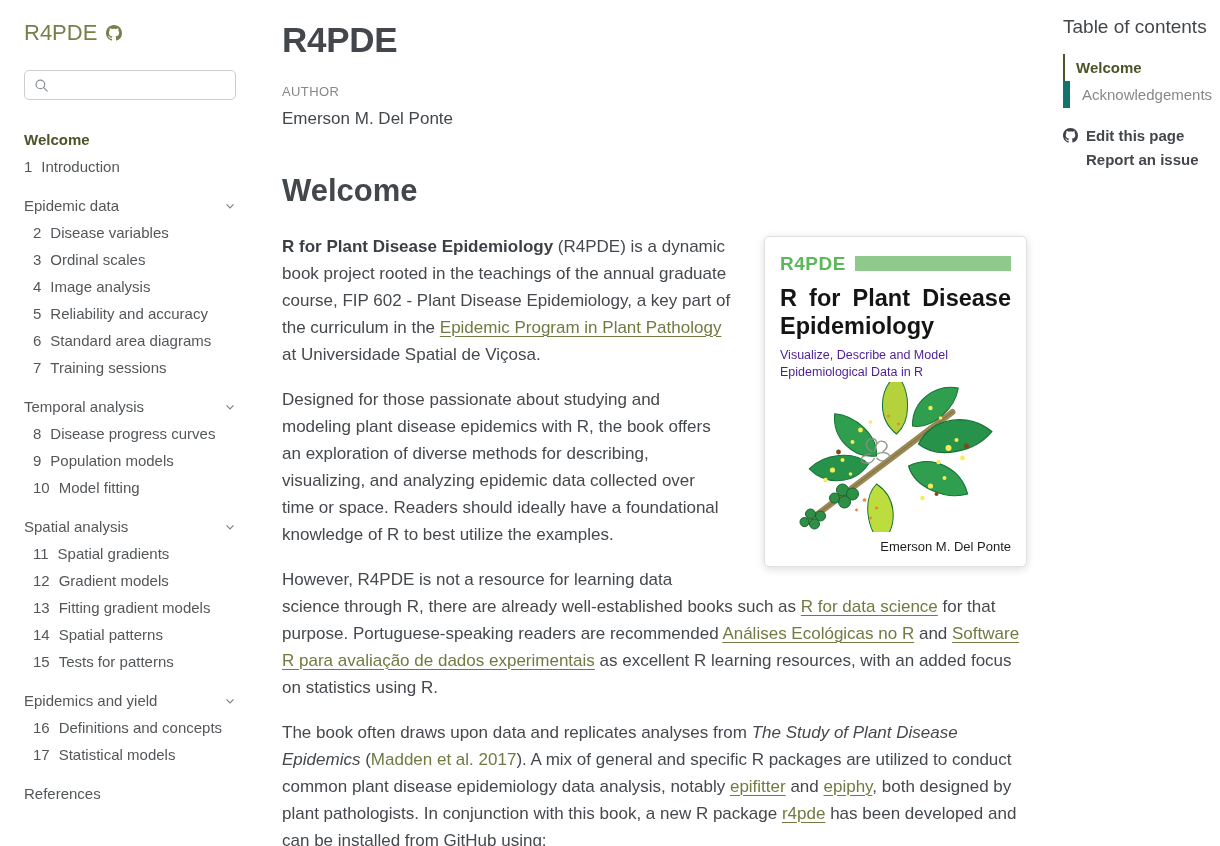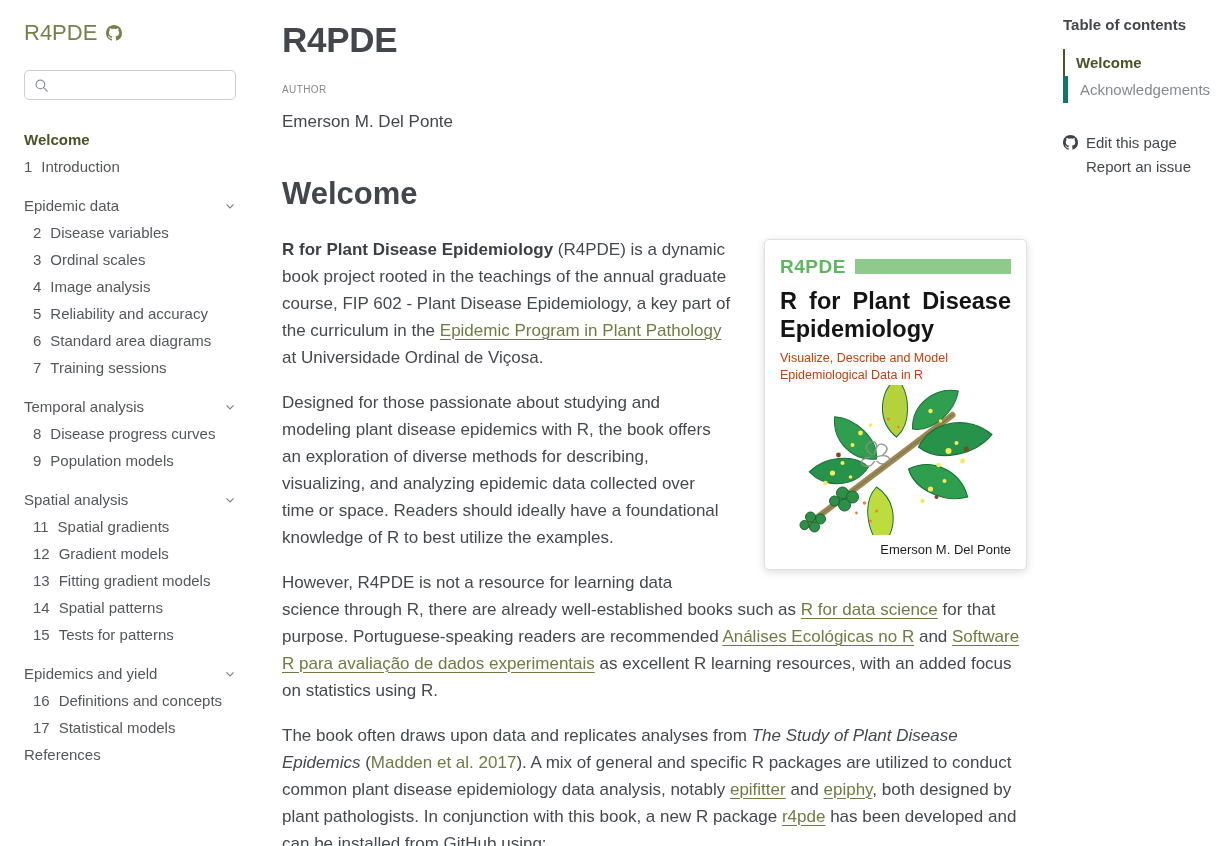--- a/index.html
+++ b/index.html
@@ -22,54 +22,54 @@
   .sidebar-header{display:flex;align-items:center;gap:9px;margin-bottom:24px;}
   .sidebar-title{font-size:22px;color:var(--accent);text-decoration:none;font-weight:400;}
   .gh-link{color:var(--accent);display:inline-flex;align-items:center;text-decoration:none;}
   .searchbox{height:30px;border:1px solid #c9ced3;border-radius:5px;display:flex;align-items:center;gap:7px;padding:0 9px;margin-bottom:26px;color:#8a9096;background:#fff;}
   .searchbox input{border:0;outline:0;flex:1;font-size:14px;font-family:inherit;color:var(--side-text);background:transparent;min-width:0;}
   .side-nav{display:block;}
   .nav-item{display:flex;align-items:center;font-size:15px;color:var(--side-text);text-decoration:none;line-height:20px;padding:3.5px 0;}
   .nav-item .lbl{white-space:nowrap;}
   .nav-item.active{color:var(--accent-dark);font-weight:700;}
   .nav-item.section{margin-top:12px;}
-  .nav-item.gap{margin-top:0;}
+  .nav-item.gap{margin-top:12px;}
   .nav-item.indent{padding-left:9px;}
   .num{margin-right:9px;}
   .chev{margin-left:auto;color:#7d8286;flex:0 0 auto;}
 
   
   .main{padding-top:20px;}
   .page-title{font-size:35px;font-weight:700;color:var(--text);margin:0 0 24px;letter-spacing:-0.3px;}
-  .author-label{font-size:10px;color:#86898c;letter-spacing:0.4px;margin-bottom:17px;}
+  .author-label{font-size:13px;color:#86898c;letter-spacing:0.4px;margin-bottom:10px;}
   .author-name{font-size:17px;color:var(--text);}
   .section-heading{font-size:31px;font-weight:700;color:var(--text);margin:44px 0 24px;}
   .prose{font-size:17px;line-height:27px;color:#45494d;}
   .prose p{margin:0 0 18px;}
   .prose strong{color:#3c4044;}
   .prose a.link{color:var(--link);text-decoration:underline;text-underline-offset:3px;text-decoration-thickness:1px;}
   .prose a.cite{color:var(--link);text-decoration:none;}
 
   
   .cover{float:right;width:263px;height:331px;margin:3px 0 20px 33px;border:1px solid #dde1e5;border-radius:5px;box-shadow:0 2px 8px rgba(0,0,0,.14);padding:13px 15px 11px;background:#fff;overflow:hidden;}
   .cover-head{display:flex;align-items:center;gap:9px;}
   .cover-brand{font-size:19px;font-weight:700;color:var(--cover-green);letter-spacing:.5px;}
   .cover-bar{flex:1;height:15px;background:var(--cover-bar);}
   .cover-title{font-size:23.5px;font-weight:800;color:#141414;line-height:1.2;text-align:justify;margin-top:7px;}
-  .cover-sub{font-size:12.5px;color:#c2410c;line-height:1.32;margin-top:7px;width:170px;}
+  .cover-sub{font-size:12.5px;color:#4c1d95;line-height:1.32;margin-top:7px;width:170px;}
   .cover-art{display:block;width:231px;height:150px;margin:2px auto 0;}
   .cover-author{text-align:right;font-size:13px;color:#1e1e1e;margin-top:1px;}
 
   
   .toc{padding:16px 10px 0 36px;font-size:15px;}
-  .toc-title{font-size:15px;font-weight:700;color:var(--text);margin:0 0 16px;}
+  .toc-title{font-size:19px;font-weight:400;color:var(--text);margin:0 0 16px;}
   .toc-list{list-style:none;margin:0;padding:0;}
-  .toc-list a{display:block;border-left:5px solid #0f766e;padding:4px 0 4px 12px;color:var(--muted);text-decoration:none;line-height:19px;}
+  .toc-list a{display:block;border-left:7px solid #0f766e;padding:4px 0 4px 12px;color:var(--muted);text-decoration:none;line-height:19px;}
   .toc-list a.active{border-left:2px solid var(--accent-dark);padding-left:11px;color:var(--accent-dark);font-weight:700;}
-  .toc-actions{margin-top:28px;}
+  .toc-actions{margin-top:16px;font-weight:bold;}
   .toc-action{position:relative;display:block;padding-left:23px;color:var(--text);text-decoration:none;line-height:24px;}
   .toc-action .gh-small{position:absolute;left:0;top:4px;color:#3f4347;}
 </style>
 </head>
 <body>
 
 <div class="layout">
 
   <aside class="sidebar">
     <div class="sidebar-header">
@@ -161,20 +161,25 @@
           <span class="lbl">Disease progress curves</span>
 
         </a>
 
         <a href="#" class="nav-item indent">
           <span class="num">9</span>
           <span class="lbl">Population models</span>
 
         </a>
 
+        <a href="#" class="nav-item indent">
+          <span class="num">10</span>
+          <span class="lbl">Model fitting</span>
+
+        </a>
 
         <a href="#" class="nav-item section">
 
           <span class="lbl">Spatial analysis</span>
           <svg class="chev" width="12" height="12" viewBox="0 0 12 12" aria-hidden="true">
             <path d="M2.5 4.3 L6 7.8 L9.5 4.3" fill="none" stroke="currentColor" stroke-width="1.2"></path>
           </svg>
         </a>
 
         <a href="#" class="nav-item indent">
@@ -316,21 +321,21 @@
               <circle cx="54" cy="116" r="5"></circle>
             <circle cx="30" cy="132" r="5"></circle>
               <circle cx="40" cy="134" r="5"></circle>
               <circle cx="34" cy="142" r="5"></circle>
               <circle cx="24" cy="140" r="4.5"></circle>
           </g>
         </svg>
         <figcaption class="cover-author">Emerson M. Del Ponte</figcaption>
       </figure>
 
-      <p><strong>R for Plant Disease Epidemiology</strong><span> (R4PDE) is a dynamic book project rooted in the teachings of the annual graduate course, FIP 602 - Plant Disease Epidemiology, a key part of the curriculum in the </span><a href="#" class="link">Epidemic Program in Plant Pathology</a><span> at Universidade Ordinal de Viçosa.</span></p>
+      <p><strong>R for Plant Disease Epidemiology</strong><span> (R4PDE) is a dynamic book project rooted in the teachings of the annual graduate course, FIP 602 - Plant Disease Epidemiology, a key part of the curriculum in the </span><a href="#" class="link">Epidemic Program in Plant Pathology</a><span> at Universidade Spatial de Viçosa.</span></p>
       <p><span>Designed for those passionate about studying and modeling plant disease epidemics with R, the book offers an exploration of diverse methods for describing, visualizing, and analyzing epidemic data collected over time or space. Readers should ideally have a foundational knowledge of R to best utilize the examples.</span></p>
       <p><span>However, R4PDE is not a resource for learning data science through R, there are already well-established books such as </span><a href="#" class="link">R for data science</a><span> for that purpose. Portuguese-speaking readers are recommended </span><a href="#" class="link">Análises Ecológicas no R</a><span> and </span><a href="#" class="link">Software R para avaliação de dados experimentais</a><span> as excellent R learning resources, with an added focus on statistics using R.</span></p>
       <p><span>The book often draws upon data and replicates analyses from </span><em>The Study of Plant Disease Epidemics</em><span> (</span><a href="#" class="cite">Madden et al. 2017</a><span>). A mix of general and specific R packages are utilized to conduct common plant disease epidemiology data analysis, notably </span><a href="#" class="link">epifitter</a><span> and </span><a href="#" class="link">epiphy</a><span>, both designed by plant pathologists. In conjunction with this book, a new R package </span><a href="#" class="link">r4pde</a><span> has been developed and can be installed from GitHub using:</span></p>
     </div>
   </main>
 
   <aside class="toc">
     <h2 class="toc-title">Table of contents</h2>
     <ul class="toc-list">
 

